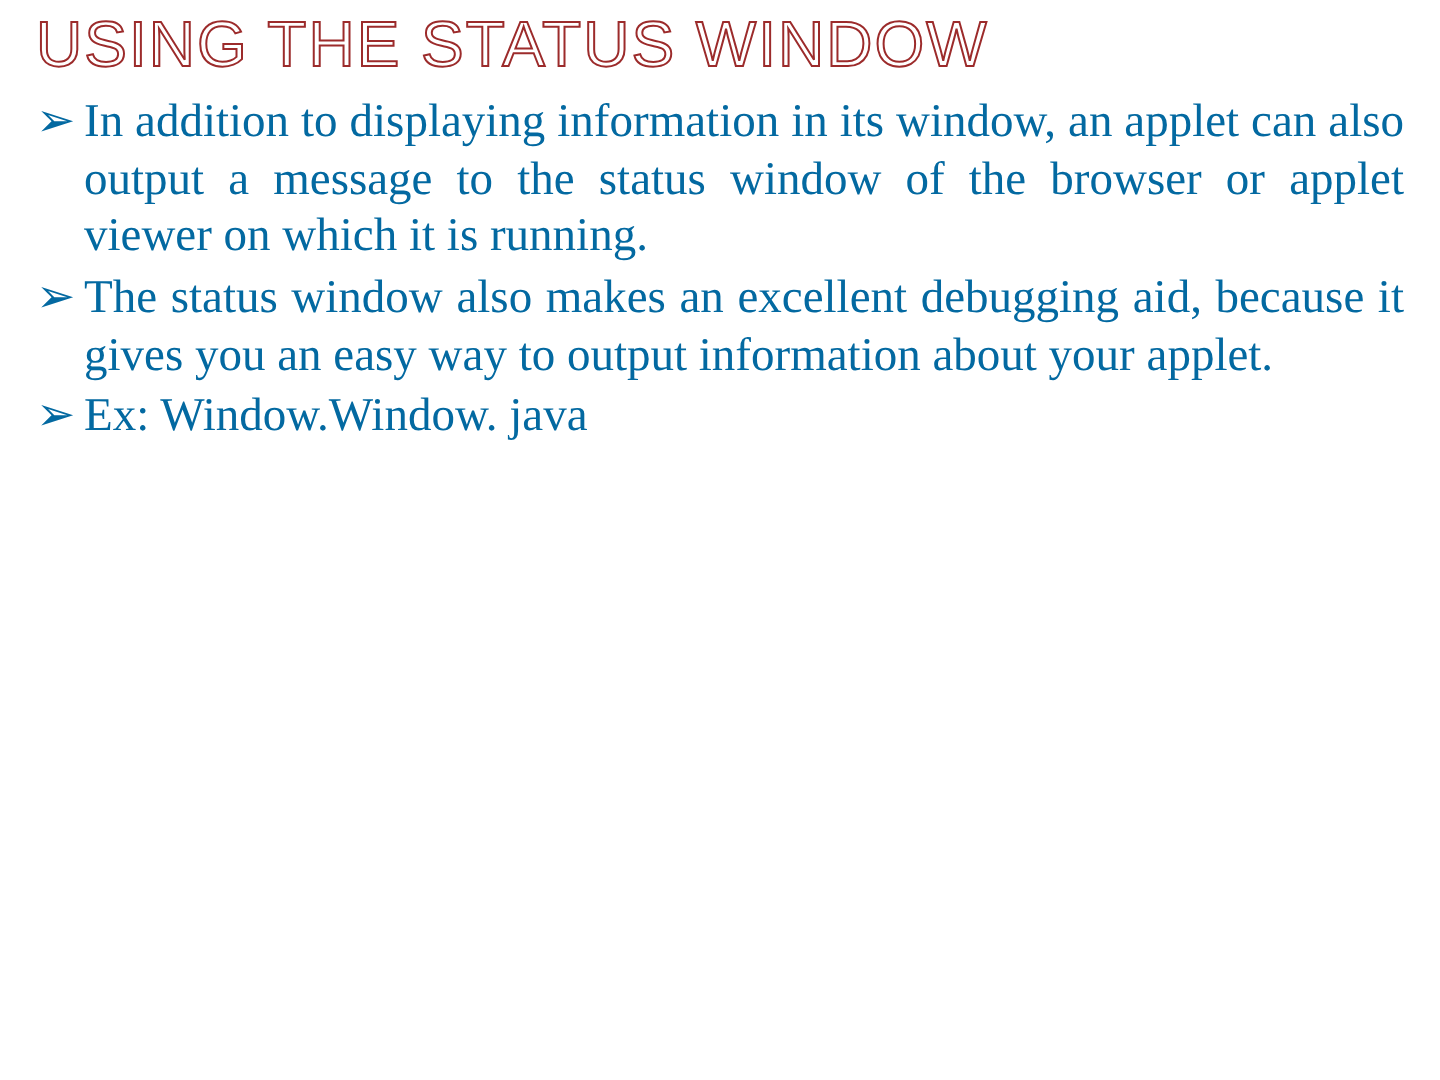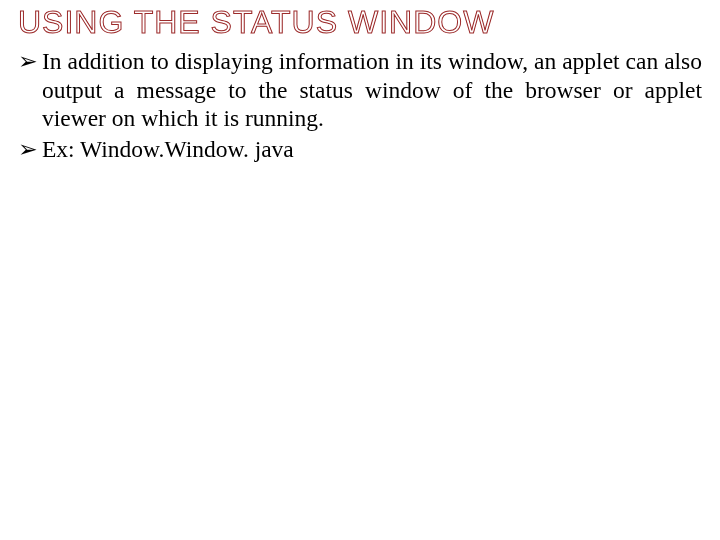--- a/index.html
+++ b/index.html
@@ -23,21 +23,21 @@
     font-size: 32px;
     font-weight: 400;
     letter-spacing: 1px;
     color: #ffffff;
     -webkit-text-stroke: 1px #9c2b2b;
     text-shadow: 0 0 0 #9c2b2b;
     margin: 0 0 6px 0;
   }
   .body {
     font-size: 23.5px;
-    color: #000000;
+    color: #0369a1;
     line-height: 1.22;
   }
   .item {
     text-align: justify;
     text-justify: inter-word;
     margin: 0 0 2px 0;
     padding-left: 24px;
     text-indent: -24px;
   }
   .bullet {
@@ -46,15 +46,16 @@
     text-indent: 0;
   }
 </style>
 </head>
 <body>
 
 <div class="slide">
   <h1 class="title">USING THE STATUS WINDOW</h1>
   <div class="body">
     <p class="item"><span class="bullet">➢</span><span>In addition to displaying information in its window, an applet can also output a message to the status window of the browser or applet viewer on which it is running.</span></p>
+    <p class="item"><span class="bullet">➢</span><span>The status window also makes an excellent debugging aid, because it gives you an easy way to output information about your applet.</span></p>
     <p class="item"><span class="bullet">➢</span><span>Ex: Window.Window. java</span></p>
   </div>
 </div>
 
 </body></html>

